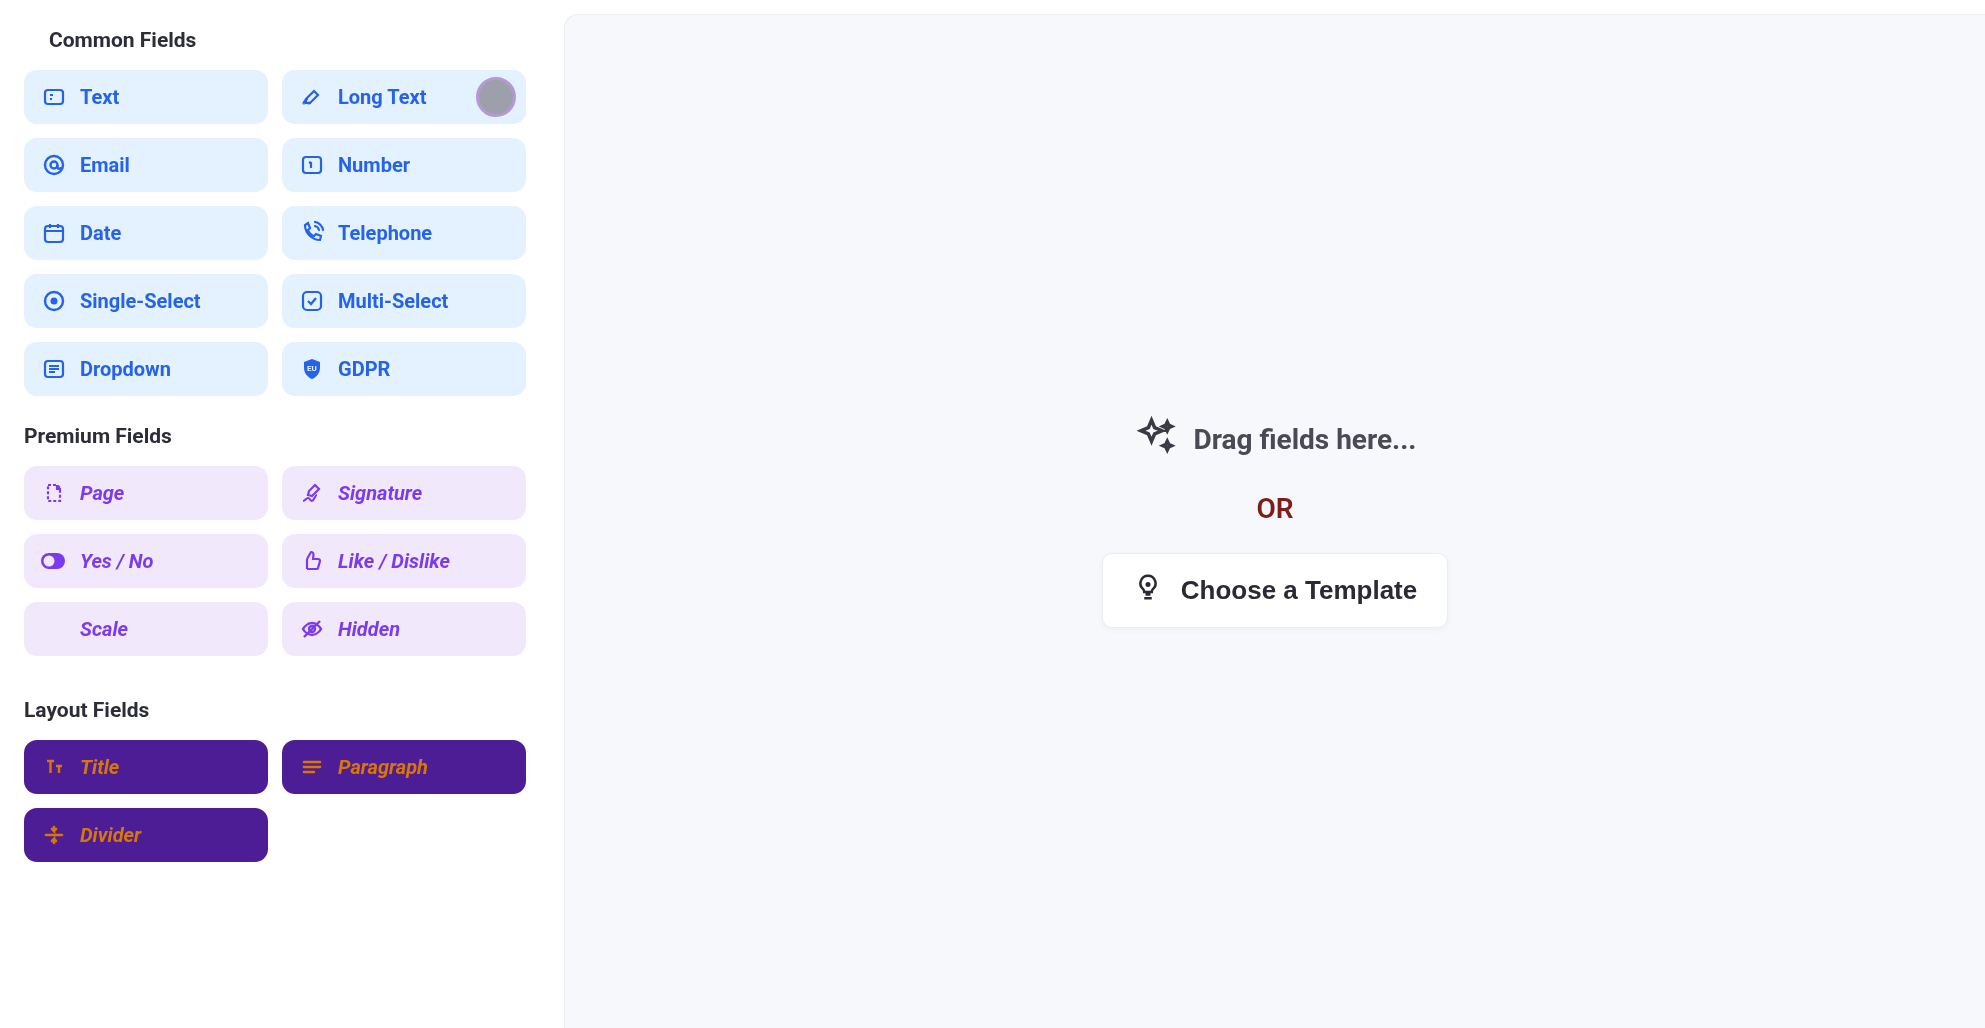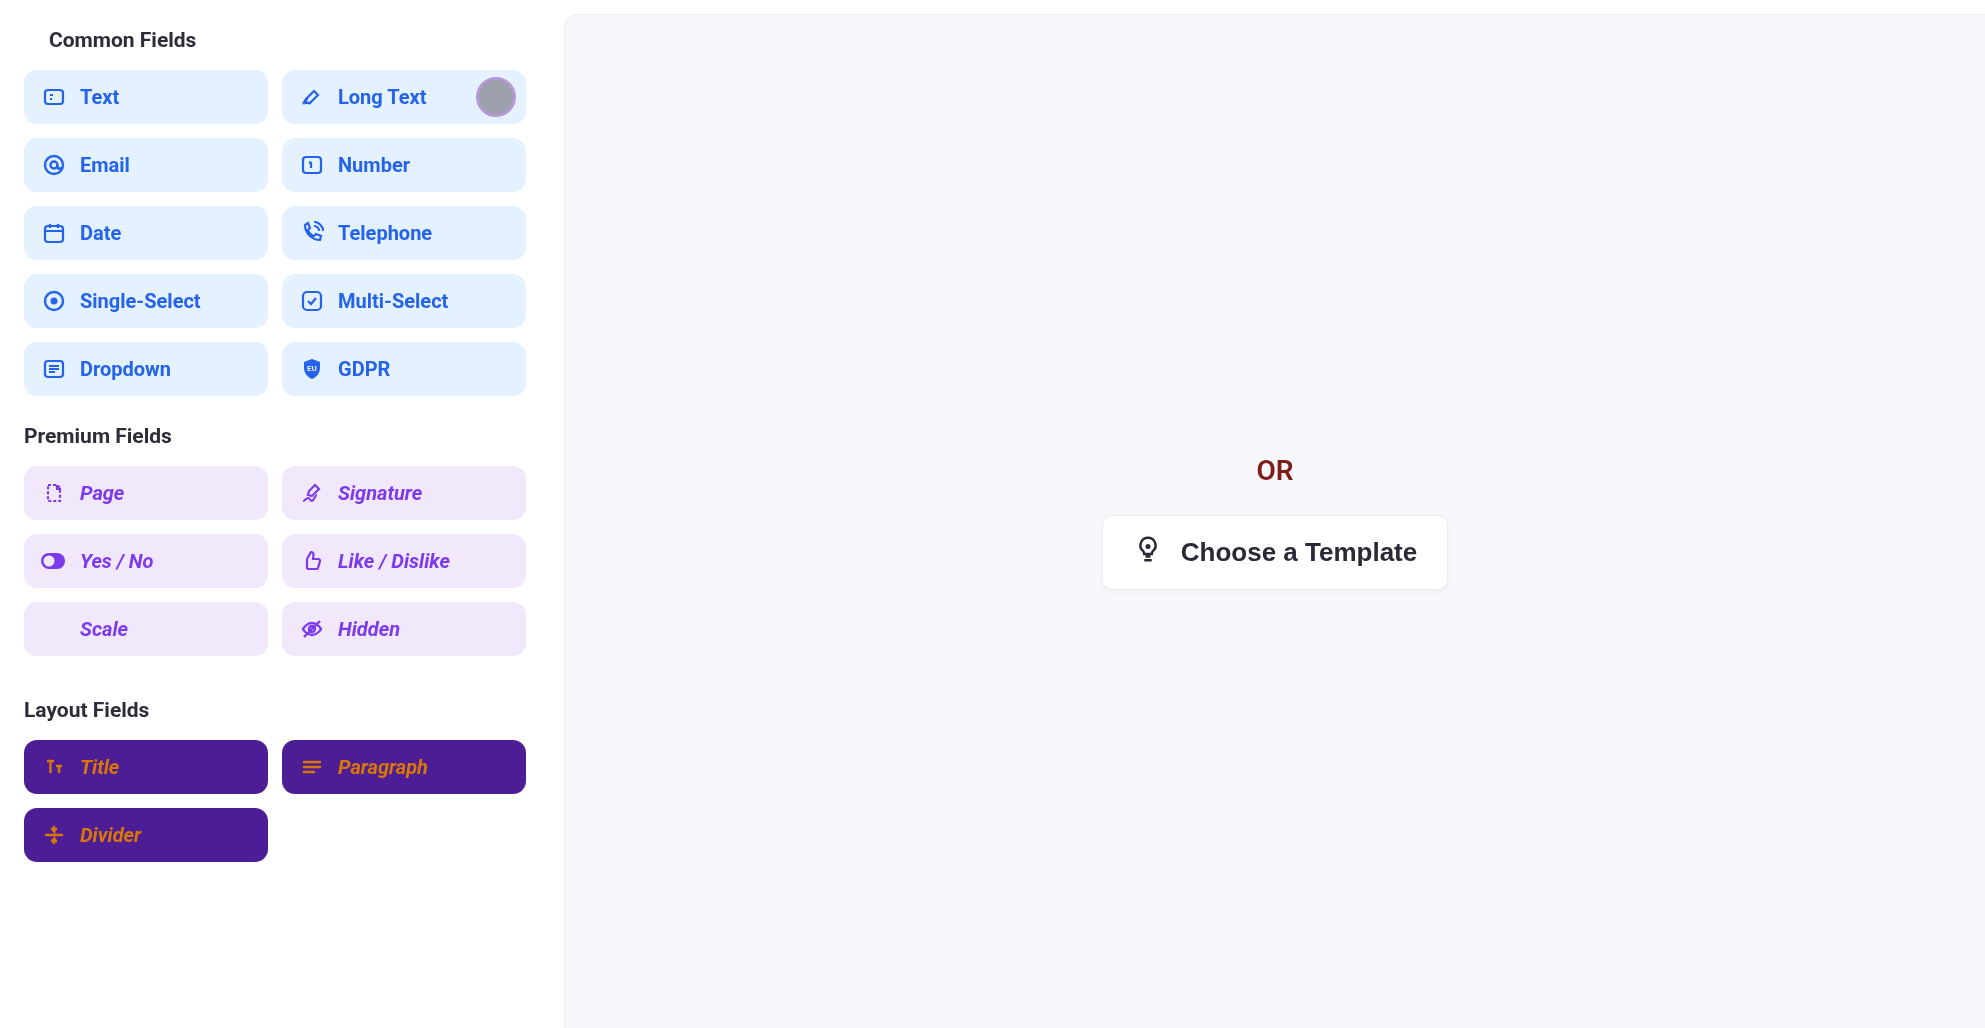--- a/index.html
+++ b/index.html
@@ -329,20 +329,28 @@
           </svg>
       </span>
       <span>Divider</span>
     </div>
 
     <div></div>
   </div>
 </div>
 
 <div class="canvas">
+  <div class="drag-hint">
+    <span>
+      <svg width="42" height="42" viewBox="0 0 24 24" stroke-width="2" fill="none">
+          <path d="M10 3l1.8 4.2L16 9l-4.2 1.8L10 15l-1.8-4.2L4 9l4.2-1.8zM19 4l.8 1.7L21.5 6.5l-1.7.8L19 9l-.8-1.7L16.5 6.5l1.7-.8zM19 15l.8 1.7 1.7.8-1.7.8L19 20l-.8-1.7-1.7-.8 1.7-.8z"></path>
+        </svg>
+    </span>
+    <span>Drag fields here...</span>
+  </div>
   <div class="or-text">OR</div>
   <button class="template-btn">
     <span>
       <svg width="30" height="30" viewBox="0 0 24 24" stroke-width="2" fill="none">
           <path d="M9 21h6M10 18h4M12 3a6 6 0 0 0-4 10.5c.7.8 1 1.5 1 2.5h6c0-1 .3-1.7 1-2.5A6 6 0 0 0 12 3z"></path>
           <circle cx="12" cy="10" r="1"></circle>
         </svg>
     </span>
     <span>Choose a Template</span>
   </button>

